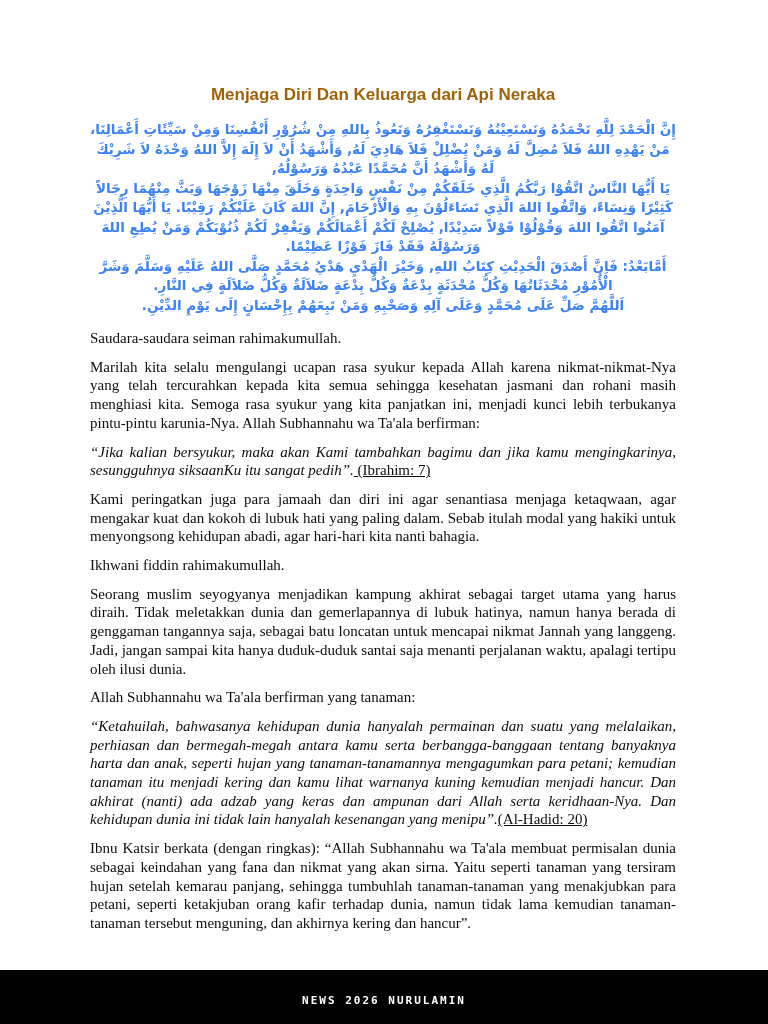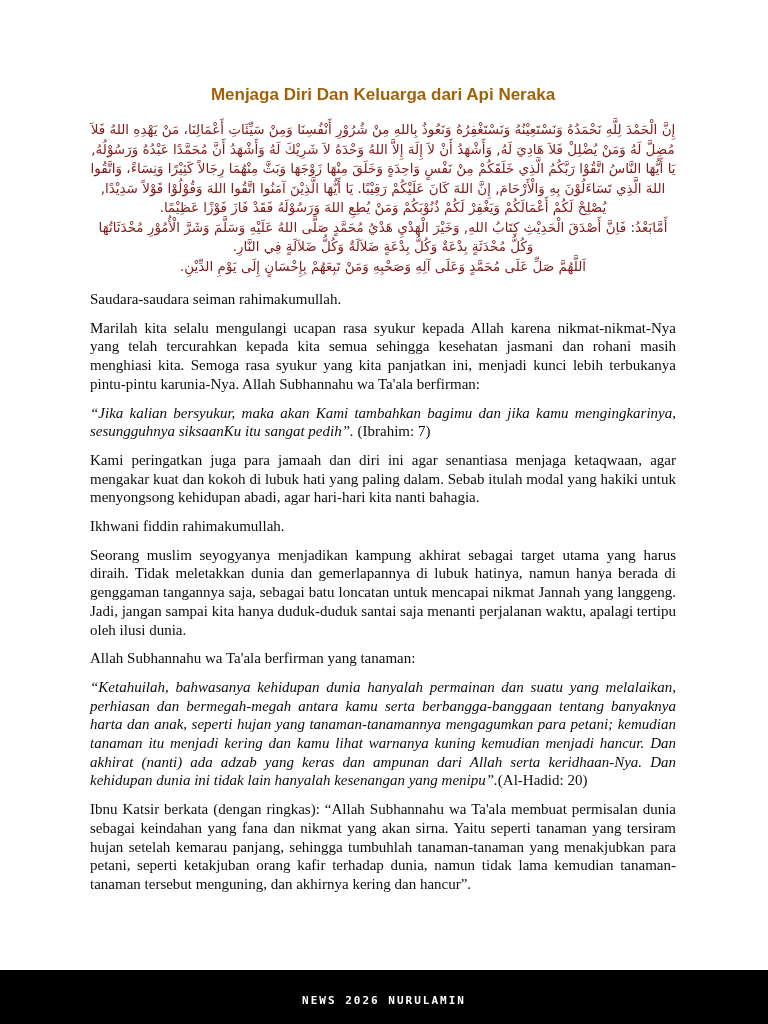--- a/index.html
+++ b/index.html
@@ -24,35 +24,35 @@
     font-size: 17px;
     line-height: 21px;
     text-align: center;
     color: #a16207;
     margin: 0 0 15px 0;
   }
   .arabic-block {
     direction: rtl;
     text-align: center;
     font-family: "DejaVu Sans", sans-serif;
-    font-weight: 400;
+    font-weight: 700;
     font-size: 13.5px;
     line-height: 19.5px;
-    color: #7f1d1d;
+    color: #3b82f6;
     margin: 0 0 14px 0;
   }
   .arabic-block p { margin: 0; }
   .body-text p {
     font-size: 15px;
     line-height: 18.7px;
     text-align: justify;
     margin: 0 0 10px 0;
   }
   .body-text .quote-text { font-style: italic; }
-  .body-text .quote-cite { font-style: normal; }
+  .body-text .quote-cite { font-style: normal; text-decoration: underline; }
   .footer-bar {
     position: absolute; left: 0; bottom: 0;
     width: 768px; height: 54px;
     background: #000000;
     display: flex; align-items: center; justify-content: center;
     z-index: 5;
   }
   .footer-bar span {
     color: #ffffff;
     font-family: "DejaVu Sans Mono", monospace;

